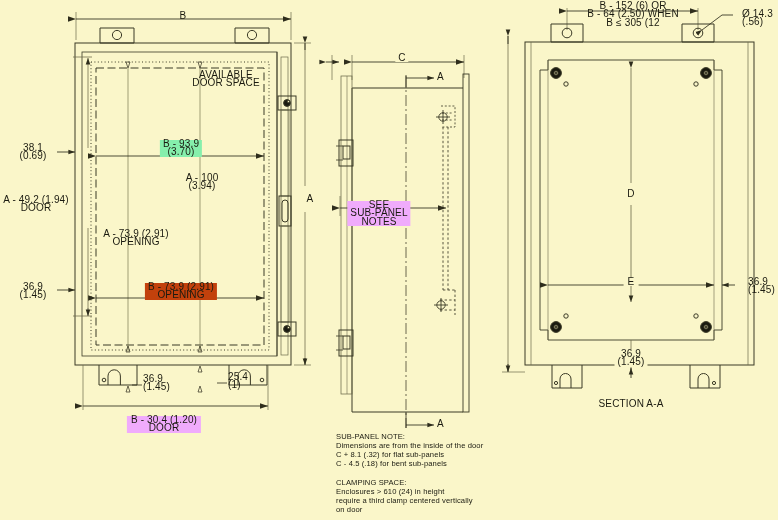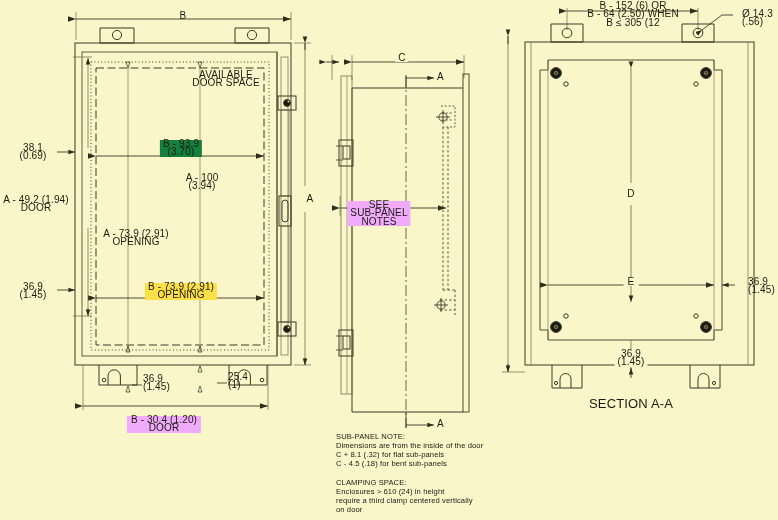--- a/index.html
+++ b/index.html
@@ -24,21 +24,21 @@
   .ctr{text-align:center;transform:translateX(-50%);}
   .lft{text-align:left;}
   .note{
     position:absolute;
     font-size:7.6px;
     line-height:9.2px;
     color:#1a1a10;
     white-space:pre;
     letter-spacing:0.1px;
   }
-  .big{font-size:13px;}
+  .big{font-size:10px;}
 </style>
 </head>
 <body>
 
 <svg id="sheet" viewBox="0 0 778 520" xmlns="http://www.w3.org/2000/svg">
   <defs>
     <marker id="ar" markerWidth="9" markerHeight="7" refX="8.5" refY="3.5" orient="auto" markerUnits="userSpaceOnUse">
       <path d="M0,0.6 L8.5,3.5 L0,6.4 Z" fill="#2e2d1c"></path>
     </marker>
     <marker id="arS" markerWidth="7" markerHeight="5.6" refX="6.6" refY="2.8" orient="auto" markerUnits="userSpaceOnUse">
@@ -342,27 +342,27 @@
 <div class="lbl ctr" style="left:33px;top:144px;">38.1
 (0.69)</div>
 <div class="lbl ctr" style="left:33px;top:283px;">36.9
 (1.45)</div>
 <div class="lbl ctr" style="left:36px;top:196px;">A - 49.2 (1.94)
 DOOR</div>
 <div class="lbl ctr" style="left:310px;top:195px;">A</div>
 
 <div class="lbl ctr" style="left:226px;top:71px;">AVAILABLE
 DOOR SPACE</div>
-<div class="lbl ctr" style="left:181px;top:140px;background:#15803d;padding:0 3px;">B - 93.9
+<div class="lbl ctr" style="left:181px;top:140px;background:#86efac;padding:0 3px;">B - 93.9
 (3.70)</div>
 <div class="lbl ctr" style="left:202px;top:174px;">A - 100
 (3.94)</div>
 <div class="lbl ctr" style="left:136px;top:230px;">A - 73.9 (2.91)
 OPENING</div>
-<div class="lbl ctr" style="left:181px;top:283px;background:#fde047;padding:0 3px;">B - 73.9 (2.91)
+<div class="lbl ctr" style="left:181px;top:283px;background:#c2410c;padding:0 3px;">B - 73.9 (2.91)
 OPENING</div>
 
 <div class="lbl lft" style="left:143px;top:375px;">36.9
 (1.45)</div>
 <div class="lbl lft" style="left:228px;top:373px;">25.4
 (1)</div>
 <div class="lbl ctr" style="left:164px;top:400px;background:#f0abfc;padding:0 4px;margin-top:16px;">B - 30.4 (1.20)
 DOOR</div>
 
 <div class="lbl ctr" style="left:402px;top:54px;background:#FAF6C9;padding:0 3px;">C</div>

